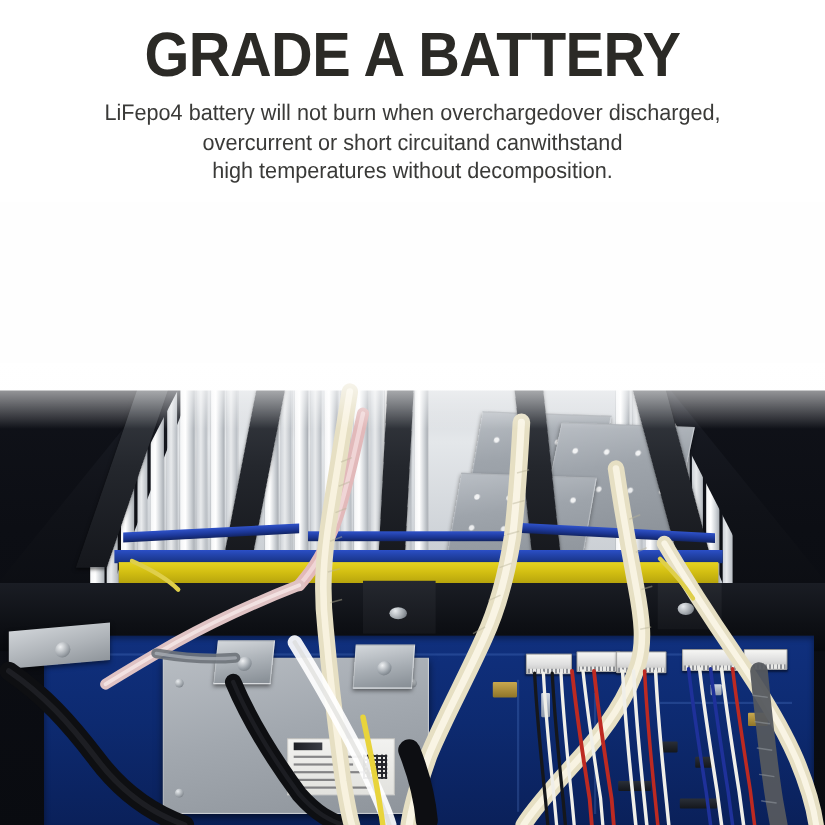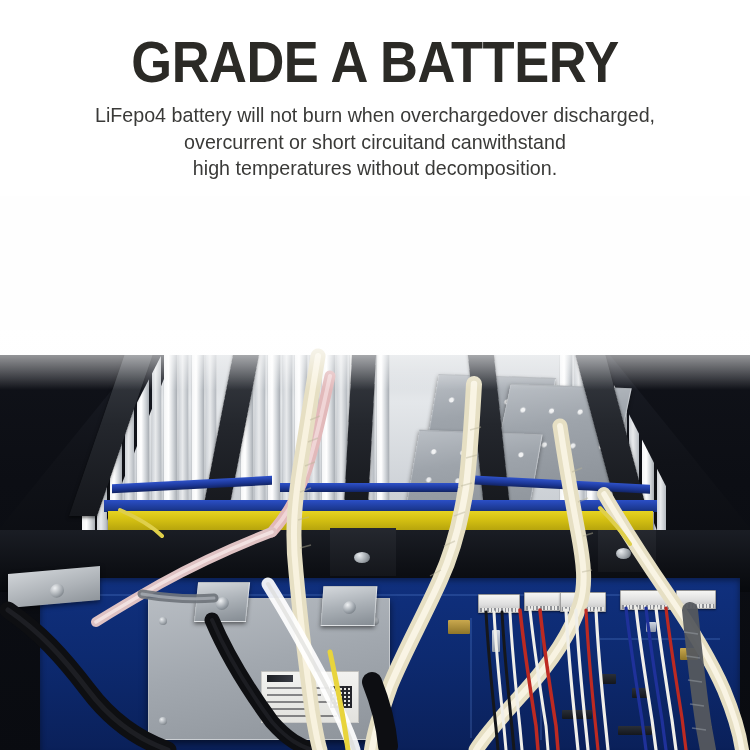--- a/index.html
+++ b/index.html
@@ -15,21 +15,21 @@
   #page {
     position:relative;
     width:750px; height:750px;
     background:#ffffff;
     overflow:hidden;
   }
 
   
   .text-block {
     position:absolute;
-    top:16px; left:0;
+    top:4px; left:0;
     width:750px; height:180px;
     background:#ffffff;
     z-index:40;
     text-align:center;
   }
 
   .headline {
     position:absolute;
     top:17px; left:0; width:750px;
     font-family:"Liberation Sans", sans-serif;

